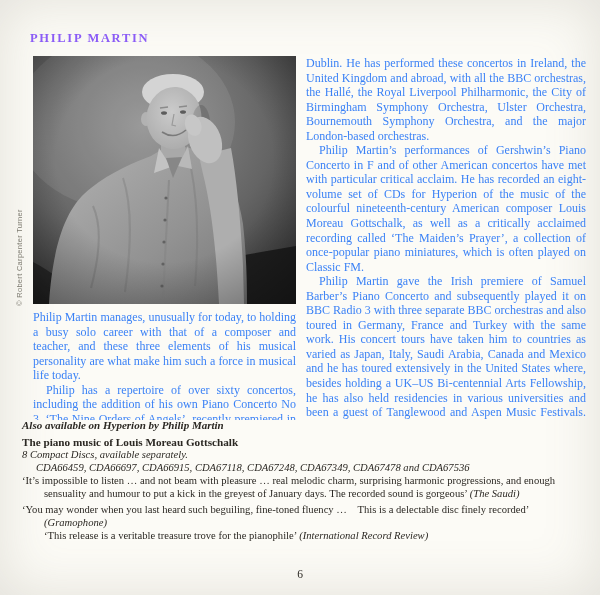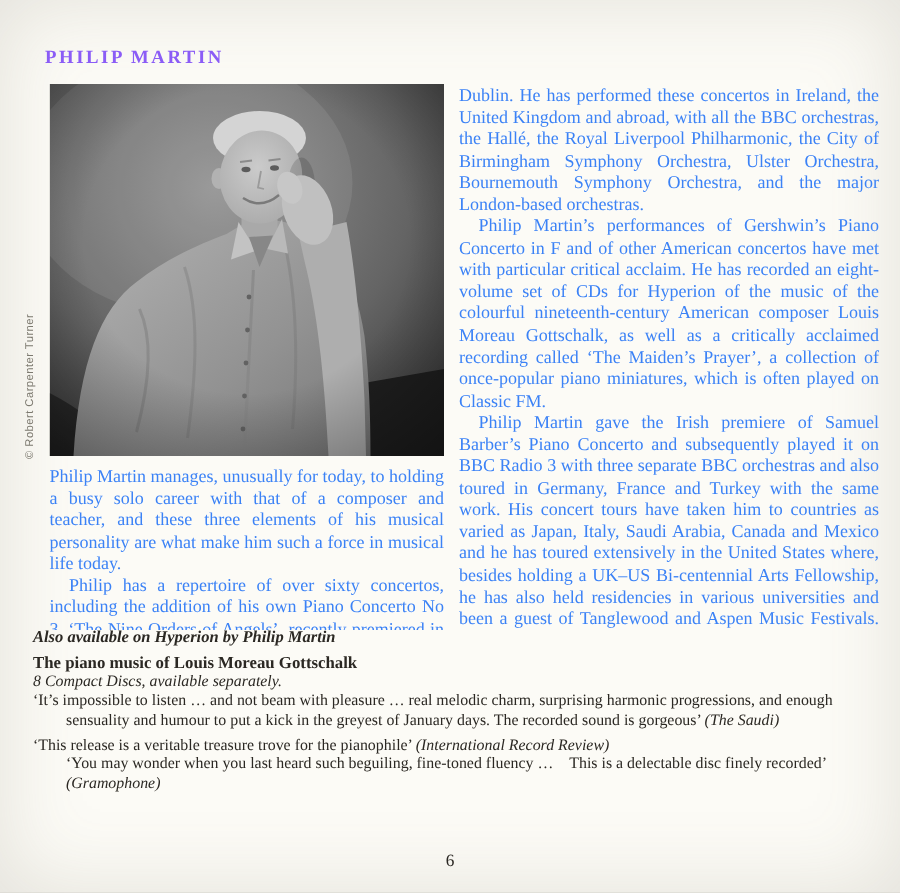--- a/index.html
+++ b/index.html
@@ -128,24 +128,25 @@
   </div>
 
   <div class="photo-credit">© Robert Carpenter Turner</div>
 
   <div class="discography">
     <div class="disc-heading">Also available on Hyperion by Philip Martin</div>
 
     <div class="disc-entry">
       <div class="disc-title"><span class="bold">The piano music of Louis Moreau Gottschalk</span><span></span></div>
       <div class="disc-format">8 Compact Discs, available separately.</div>
+      <div class="disc-catalogue">CDA66459, CDA66697, CDA66915, CDA67118, CDA67248, CDA67349, CDA67478 and CDA67536</div>
       <div class="quote"><span>‘It’s impossible to listen … and not beam with pleasure … real melodic charm, surprising harmonic progressions, and enough sensuality and humour to put a kick in the greyest of January days. The recorded sound is gorgeous’</span> <span class="src">(The Saudi)</span></div>
     </div>
 
     <div class="disc-entry">
+      <div class="quote"><span>‘You may wonder when you last heard such beguiling, fine-toned fluency … This is a delectable disc finely recorded’</span> <span class="src">(Gramophone)</span></div>
       <div class="quote"><span>‘This release is a veritable treasure trove for the pianophile’</span> <span class="src">(International Record Review)</span></div>
-      <div class="quote"><span>‘You may wonder when you last heard such beguiling, fine-toned fluency … This is a delectable disc finely recorded’</span> <span class="src">(Gramophone)</span></div>
     </div>
   </div>
 
   <div class="page-number">6</div>
 
 </div>
 
 </body></html>

